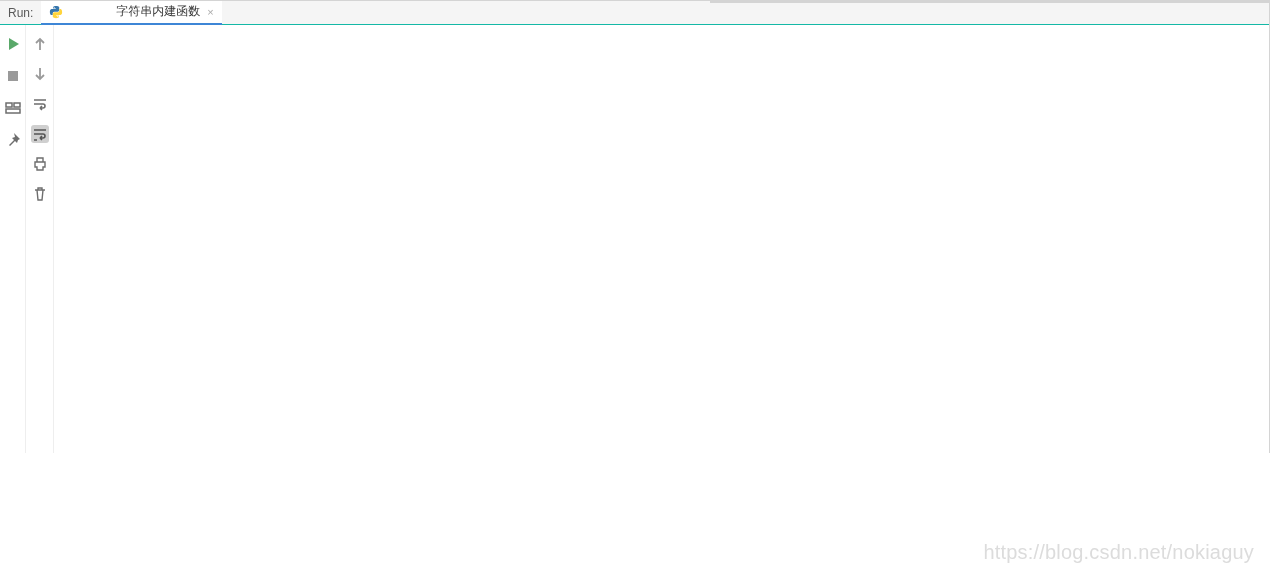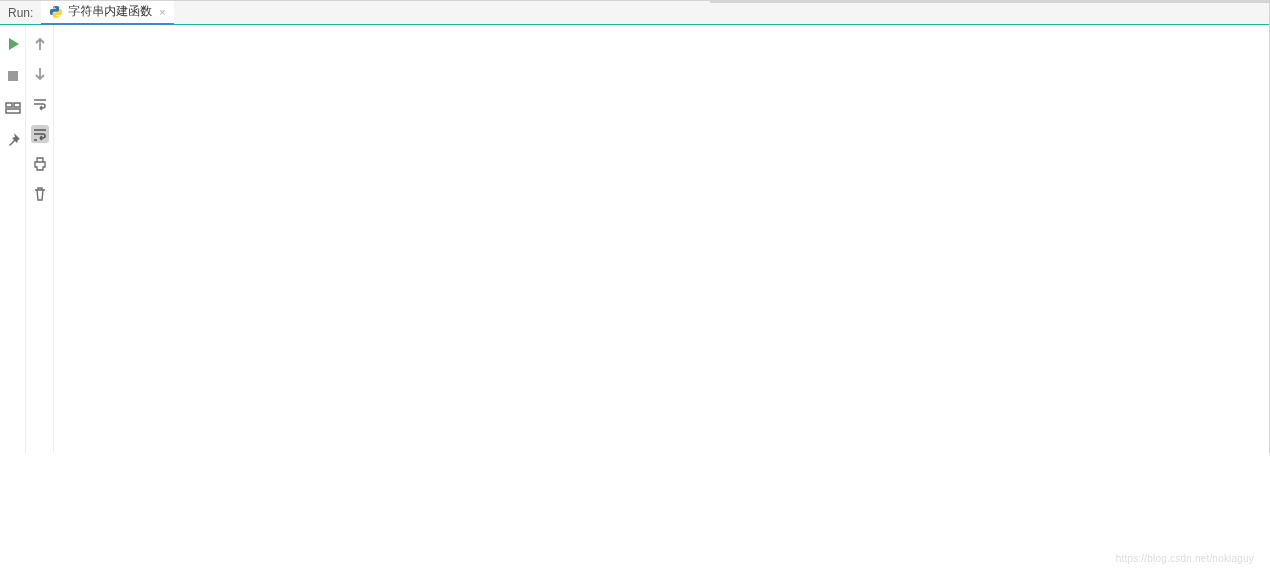--- a/index.html
+++ b/index.html
@@ -42,21 +42,21 @@
       gap: 5px;
       padding: 3px 8px;
       background: #fff;
       border-bottom: 2px solid #3e86d6;
       height: 24px;
     }
     .py-icon {
       width: 14px; height: 14px;
       display: inline-flex;
     }
-    .tab-label { color: #333; }
+    .tab-label { color: #333; margin-left: 48px; }
     .close-x { color: #aaa; font-size: 11px; margin-left: 2px; cursor: pointer; }
 
     .body {
       display: flex;
       background: #fff;
     }
     .gutter {
       width: 26px;
       display: flex;
       flex-direction: column;
@@ -97,21 +97,21 @@
       font-size: 27px;
       line-height: 1.88;
       color: #000;
       white-space: pre;
     }
     .watermark {
       position: absolute;
       right: 16px;
       bottom: 6px;
       color: #dcdcdc;
-      font-size: 10px;
+      font-size: 20px;
       font-family: Arial, sans-serif;
       letter-spacing: 0.2px;
     }
   </style>
 </head>
 <body>
 
 <div class="top-border"></div>
 <div class="panel">
   <div class="header">

